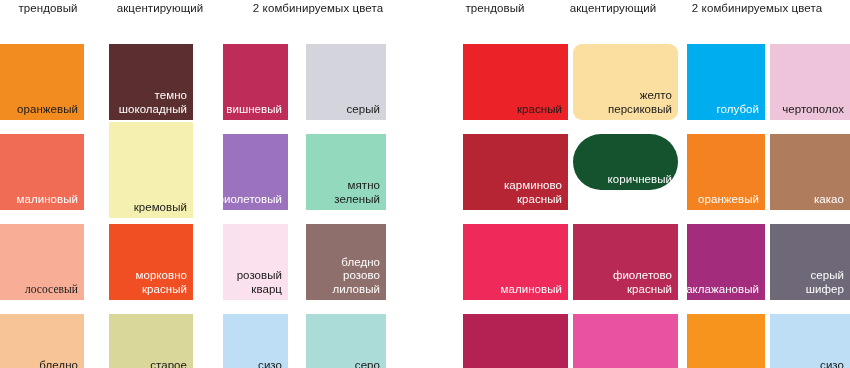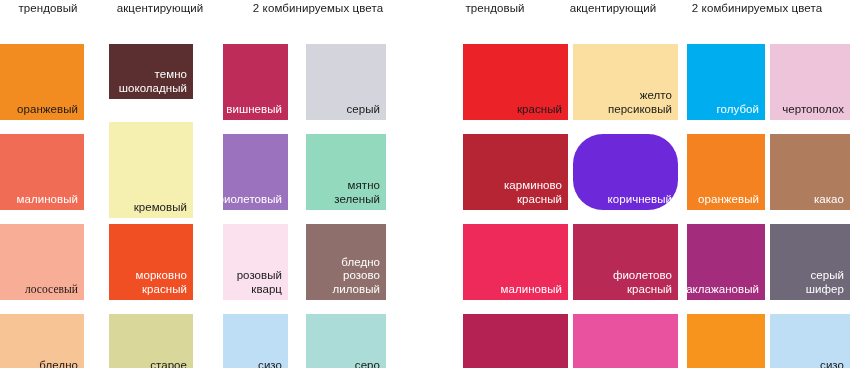--- a/index.html
+++ b/index.html
@@ -68,21 +68,21 @@
   <div class="panel" id="panel-left">
     <div class="headers">
         <div class="col-header" style="left: -32px; width: 160px;">трендовый</div>
         <div class="col-header" style="left: 75px; width: 170px;">акцентирующий</div>
         <div class="col-header" style="left: 218px; width: 200px;">2 комбинируемых цвета</div>
       </div>
     <div class="grid">
         <div class="swatch" style="left: 0px; top: 22px; width: 84px; height: 76px; background: rgb(242, 140, 33);">
           <div class="swatch-label dark">оранжевый</div>
         </div>
-        <div class="swatch" style="left: 109px; top: 22px; width: 84px; height: 55px; background: rgb(91, 47, 48);">
+        <div class="swatch" style="left: 109px; top: 22px; width: 84px; height: 76px; background: rgb(91, 47, 48);">
           <div class="swatch-label light">темно
 шоколадный</div>
         </div>
         <div class="swatch" style="left: 223px; top: 22px; width: 65px; height: 76px; background: rgb(190, 45, 89);">
           <div class="swatch-label light">вишневый</div>
         </div>
         <div class="swatch" style="left: 306px; top: 22px; width: 80px; height: 76px; background: rgb(212, 212, 220);">
           <div class="swatch-label dark">серый</div>
         </div>
         <div class="swatch" style="left: 0px; top: 112px; width: 84px; height: 76px; background: rgb(240, 108, 85);">
@@ -135,35 +135,35 @@
   <div class="panel" id="panel-right">
     <div class="headers">
         <div class="col-header" style="left: -40px; width: 160px;">трендовый</div>
         <div class="col-header" style="left: 73px; width: 170px;">акцентирующий</div>
         <div class="col-header" style="left: 202px; width: 200px;">2 комбинируемых цвета</div>
       </div>
     <div class="grid">
         <div class="swatch" style="left: 8px; top: 22px; width: 105px; height: 76px; background: rgb(236, 34, 41);">
           <div class="swatch-label dark">красный</div>
         </div>
-        <div class="swatch" style="left: 118px; top: 22px; width: 105px; height: 76px; background: rgb(250, 223, 160);">
+        <div class="swatch" style="left: 118px; top: 22px; width: 105px; height: 76px; background: rgb(250, 223, 160); border-radius: 9px;">
           <div class="swatch-label dark">желто
 персиковый</div>
         </div>
         <div class="swatch" style="left: 232px; top: 22px; width: 78px; height: 76px; background: rgb(0, 174, 239);">
           <div class="swatch-label light">голубой</div>
         </div>
         <div class="swatch" style="left: 315px; top: 22px; width: 80px; height: 76px; background: rgb(237, 196, 218);">
           <div class="swatch-label dark">чертополох</div>
         </div>
         <div class="swatch" style="left: 8px; top: 112px; width: 105px; height: 76px; background: rgb(181, 37, 52);">
           <div class="swatch-label light">карминово
 красный</div>
         </div>
-        <div class="swatch" style="left: 118px; top: 112px; width: 105px; height: 76px; background: #6d28d9; border-radius: 30px;">
+        <div class="swatch" style="left: 118px; top: 112px; width: 105px; height: 56px; background: #14532d; border-radius: 30px;">
           <div class="swatch-label light">коричневый</div>
         </div>
         <div class="swatch" style="left: 232px; top: 112px; width: 78px; height: 76px; background: rgb(245, 130, 32);">
           <div class="swatch-label light">оранжевый</div>
         </div>
         <div class="swatch" style="left: 315px; top: 112px; width: 80px; height: 76px; background: rgb(176, 124, 94);">
           <div class="swatch-label light">какао</div>
         </div>
         <div class="swatch" style="left: 8px; top: 202px; width: 105px; height: 76px; background: rgb(238, 42, 91);">
           <div class="swatch-label light">малиновый</div>

